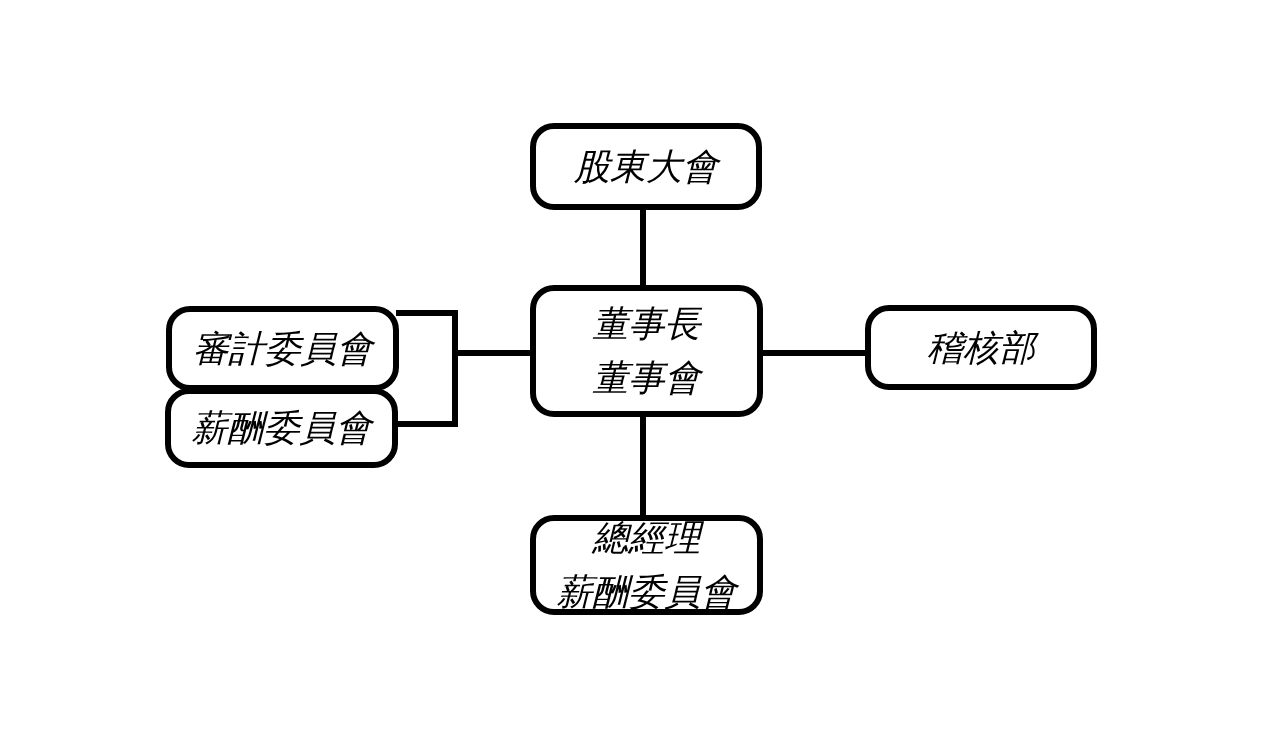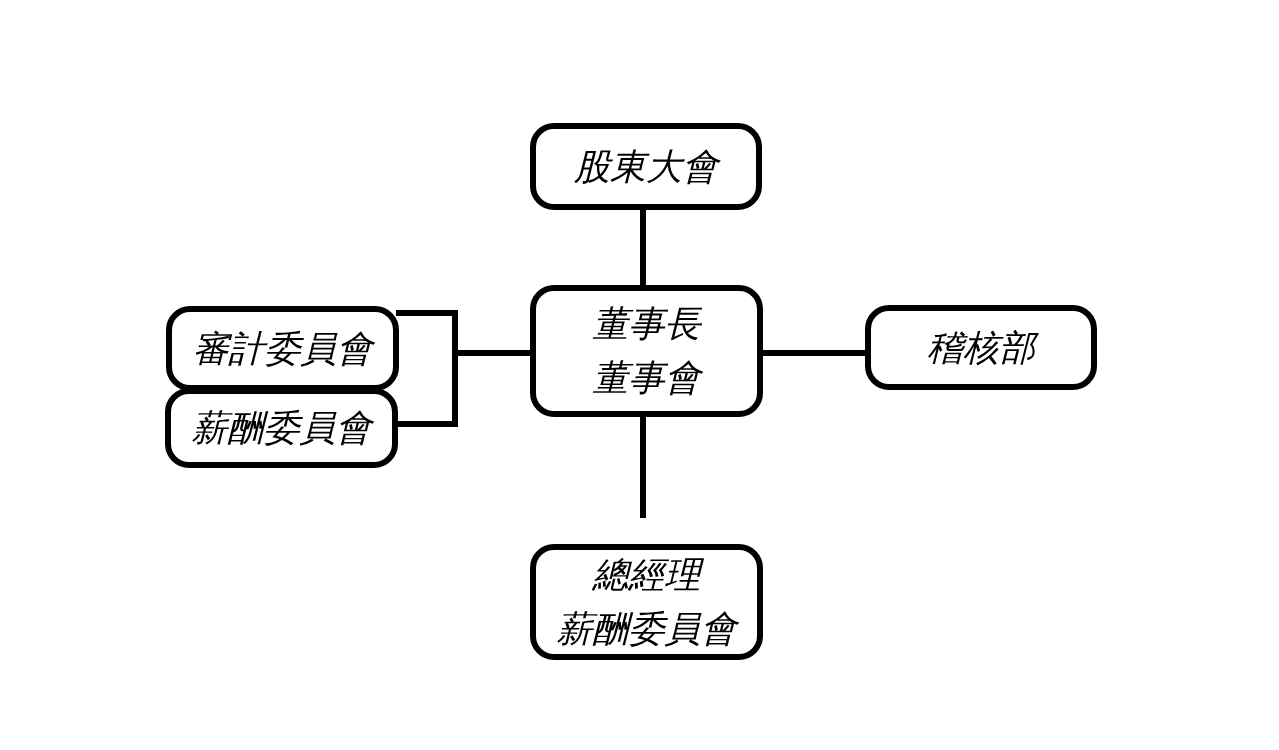--- a/index.html
+++ b/index.html
@@ -36,21 +36,21 @@
     position: absolute;
     background: #000000;
   }
 
   
   #n-shareholders { left: 530px; top: 123px; width: 232px; height: 87px; }
   #n-board        { left: 530px; top: 285px; width: 233px; height: 132px; }
   #n-audit-comm   { left: 166px; top: 268px; width: 233px; height: 85px; margin-top: 38px; }
   #n-remun-comm   { left: 165px; top: 388px; width: 233px; height: 80px; }
   #n-audit-dept   { left: 865px; top: 305px; width: 232px; height: 85px; }
-  #n-gm           { left: 530px; top: 544px; width: 233px; height: 116px; }
+  #n-gm           { left: 530px; top: 515px; width: 233px; height: 100px; }
 
   
   #e-shareholders-board { left: 640px; top: 206px; width: 6px;   height: 82px; }
   #e-board-gm           { left: 640px; top: 414px; width: 6px;   height: 104px; }
   #e-board-auditdept    { left: 760px; top: 350px; width: 108px; height: 6px; }
   #e-auditcomm-bus      { left: 396px; top: 310px; width: 60px;  height: 6px; }
   #e-remuncomm-bus      { left: 396px; top: 421px; width: 60px;  height: 6px; }
   #e-bus-vertical       { left: 452px; top: 310px; width: 6px;   height: 117px; }
   #e-bus-board          { left: 452px; top: 350px; width: 82px;  height: 6px; }
 </style>

